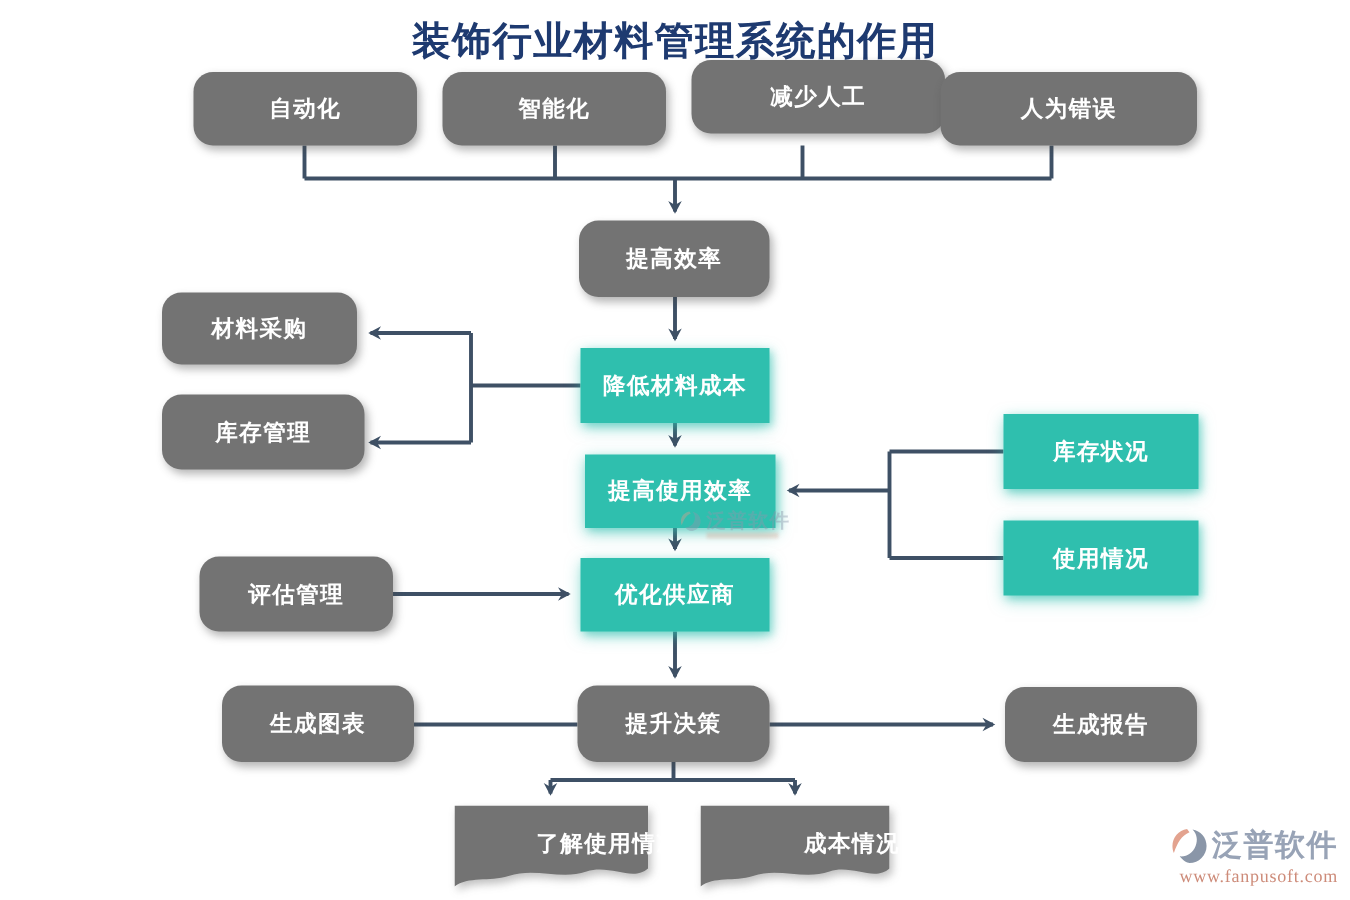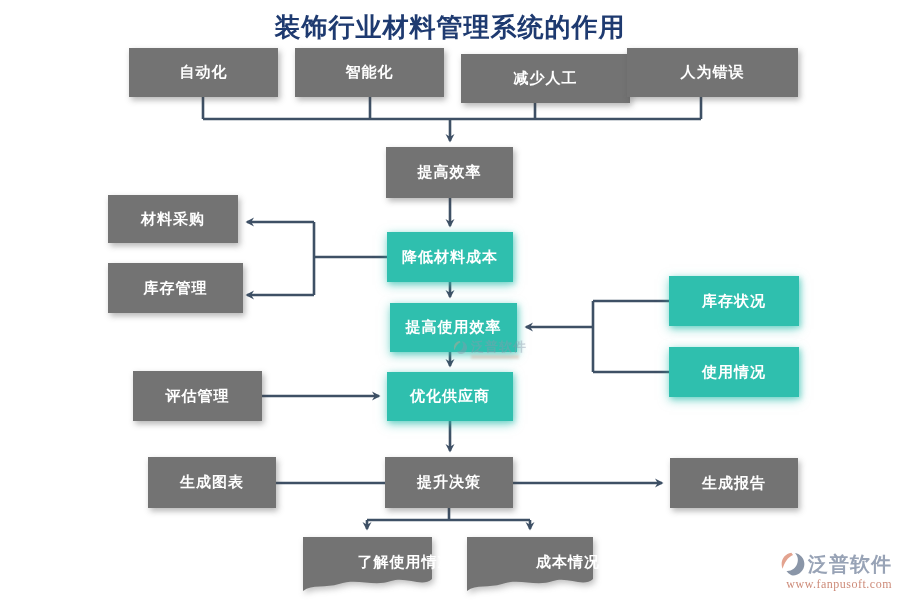--- a/index.html
+++ b/index.html
@@ -9,21 +9,21 @@
   }
   #title{
     position:absolute;top:10px;left:0;width:900px;text-align:center;
     font-size:26px;font-weight:bold;color:#1e3a70;letter-spacing:1px;
   }
   #wires{position:absolute;left:0;top:0;z-index:1;}
   .node{
     position:absolute;z-index:2;display:flex;align-items:center;justify-content:center;
     color:#ffffff;font-size:15px;font-weight:bold;letter-spacing:1px;text-align:center;
   }
-  .gray{background:#737373;box-shadow:2px 3px 6px rgba(70,70,70,.4);}
+  .gray{background:#737373;box-shadow:2px 3px 6px rgba(70,70,70,.4);border-radius:13px;}
   .teal{background:#2fbfae;box-shadow:0 3px 10px rgba(47,191,174,.55),2px 2px 5px rgba(47,191,174,.4);}
   .doc{position:absolute;z-index:2;}
   .doc svg{position:absolute;left:0;top:0;filter:drop-shadow(2px 3px 3px rgba(70,70,70,.35));}
   .doc span{
     position:absolute;left:0;top:6px;width:100%;height:38px;display:flex;align-items:center;justify-content:center;
     color:#fff;font-size:15px;font-weight:bold;letter-spacing:1px;padding-left:38px;
   }
   #watermark{
     position:absolute;left:453px;top:340px;z-index:3;opacity:.42;display:flex;align-items:flex-start;gap:3px;
   }
@@ -80,21 +80,21 @@
 
       <path d="M449,508 V520"></path>
       <path d="M367,520 H530"></path>
       <path d="M367,520 V529" marker-end="url(#ah)"></path>
       <path d="M530,520 V529" marker-end="url(#ah)"></path>
     </g>
   </svg>
 
   <div class="node gray" style="left:129px;top:48px;width:149px;height:49px">自动化</div>
   <div class="node gray" style="left:295px;top:48px;width:149px;height:49px">智能化</div>
-  <div class="node gray" style="left:461px;top:54px;width:169px;height:49px">减少人工</div>
+  <div class="node gray" style="left:461px;top:40px;width:169px;height:49px">减少人工</div>
   <div class="node gray" style="left:627px;top:48px;width:171px;height:49px">人为错误</div>
 
   <div class="node gray" style="left:386px;top:147px;width:127px;height:51px">提高效率</div>
   <div class="node teal" style="left:387px;top:232px;width:126px;height:50px">降低材料成本</div>
   <div class="node teal" style="left:390px;top:303px;width:127px;height:49px">提高使用效率</div>
   <div class="node teal" style="left:387px;top:372px;width:126px;height:49px">优化供应商</div>
   <div class="node gray" style="left:385px;top:457px;width:128px;height:51px">提升决策</div>
 
   <div class="node gray" style="left:108px;top:195px;width:130px;height:48px">材料采购</div>
   <div class="node gray" style="left:108px;top:263px;width:135px;height:50px">库存管理</div>

